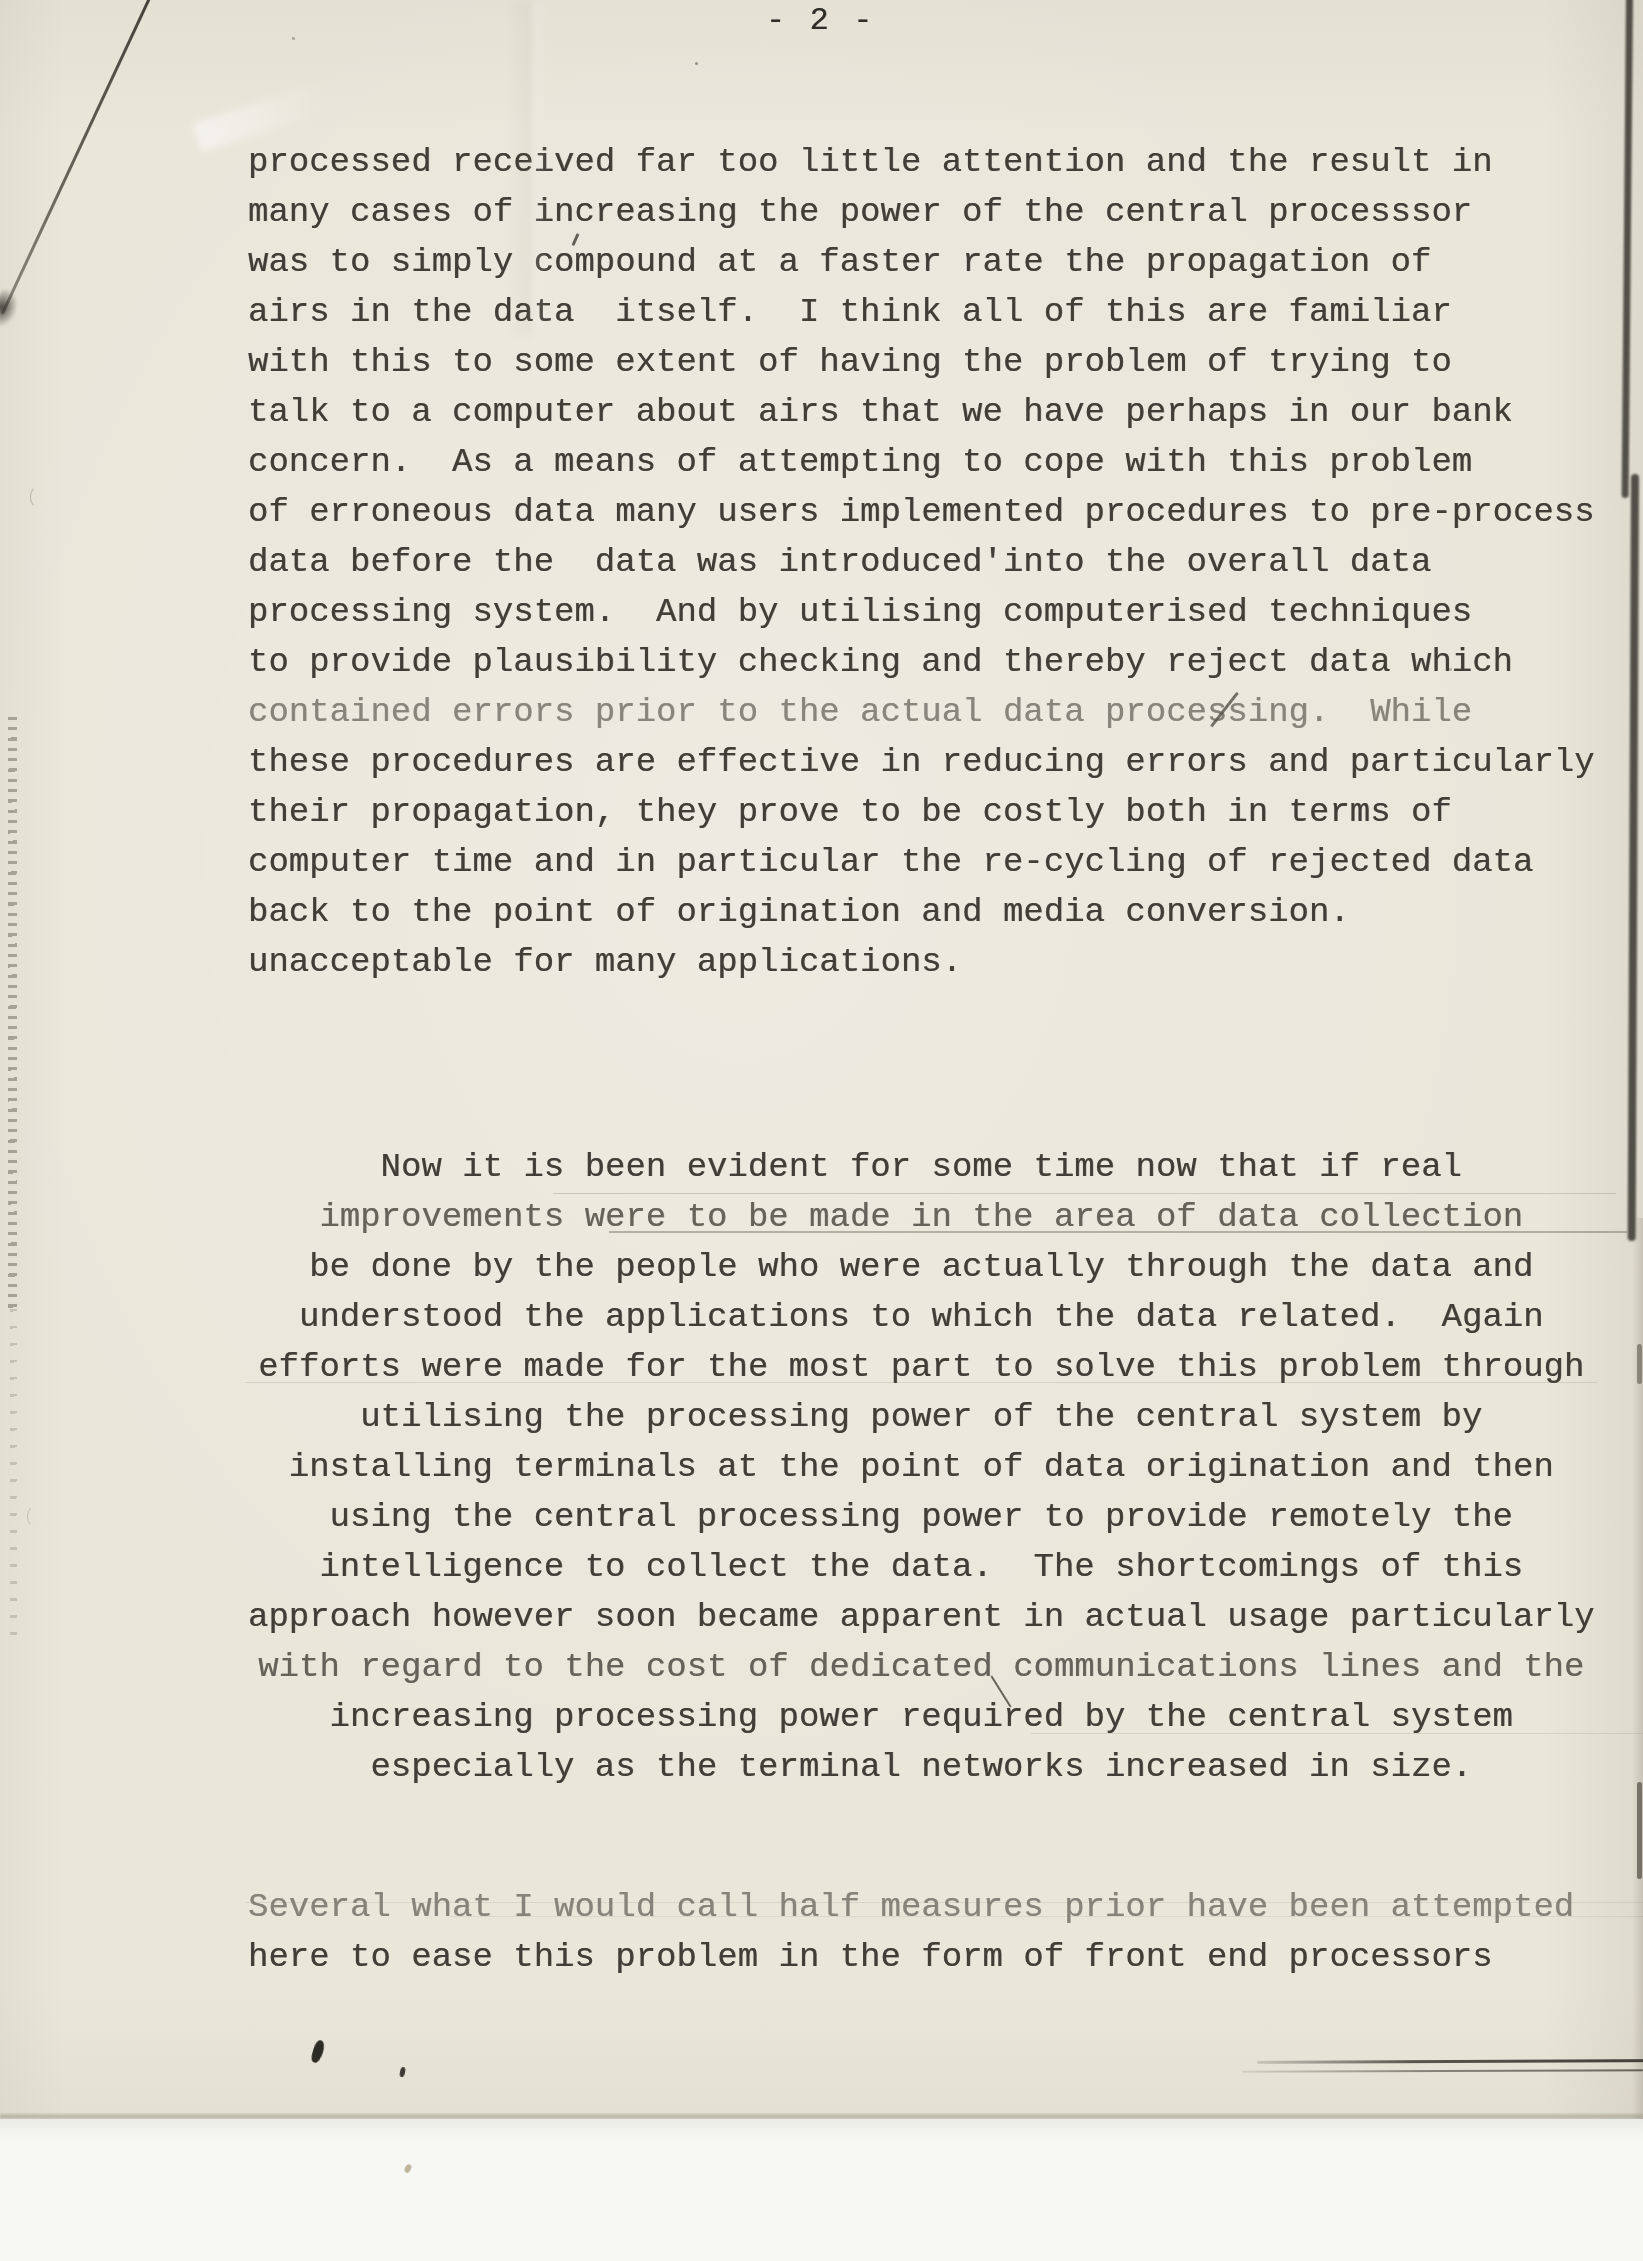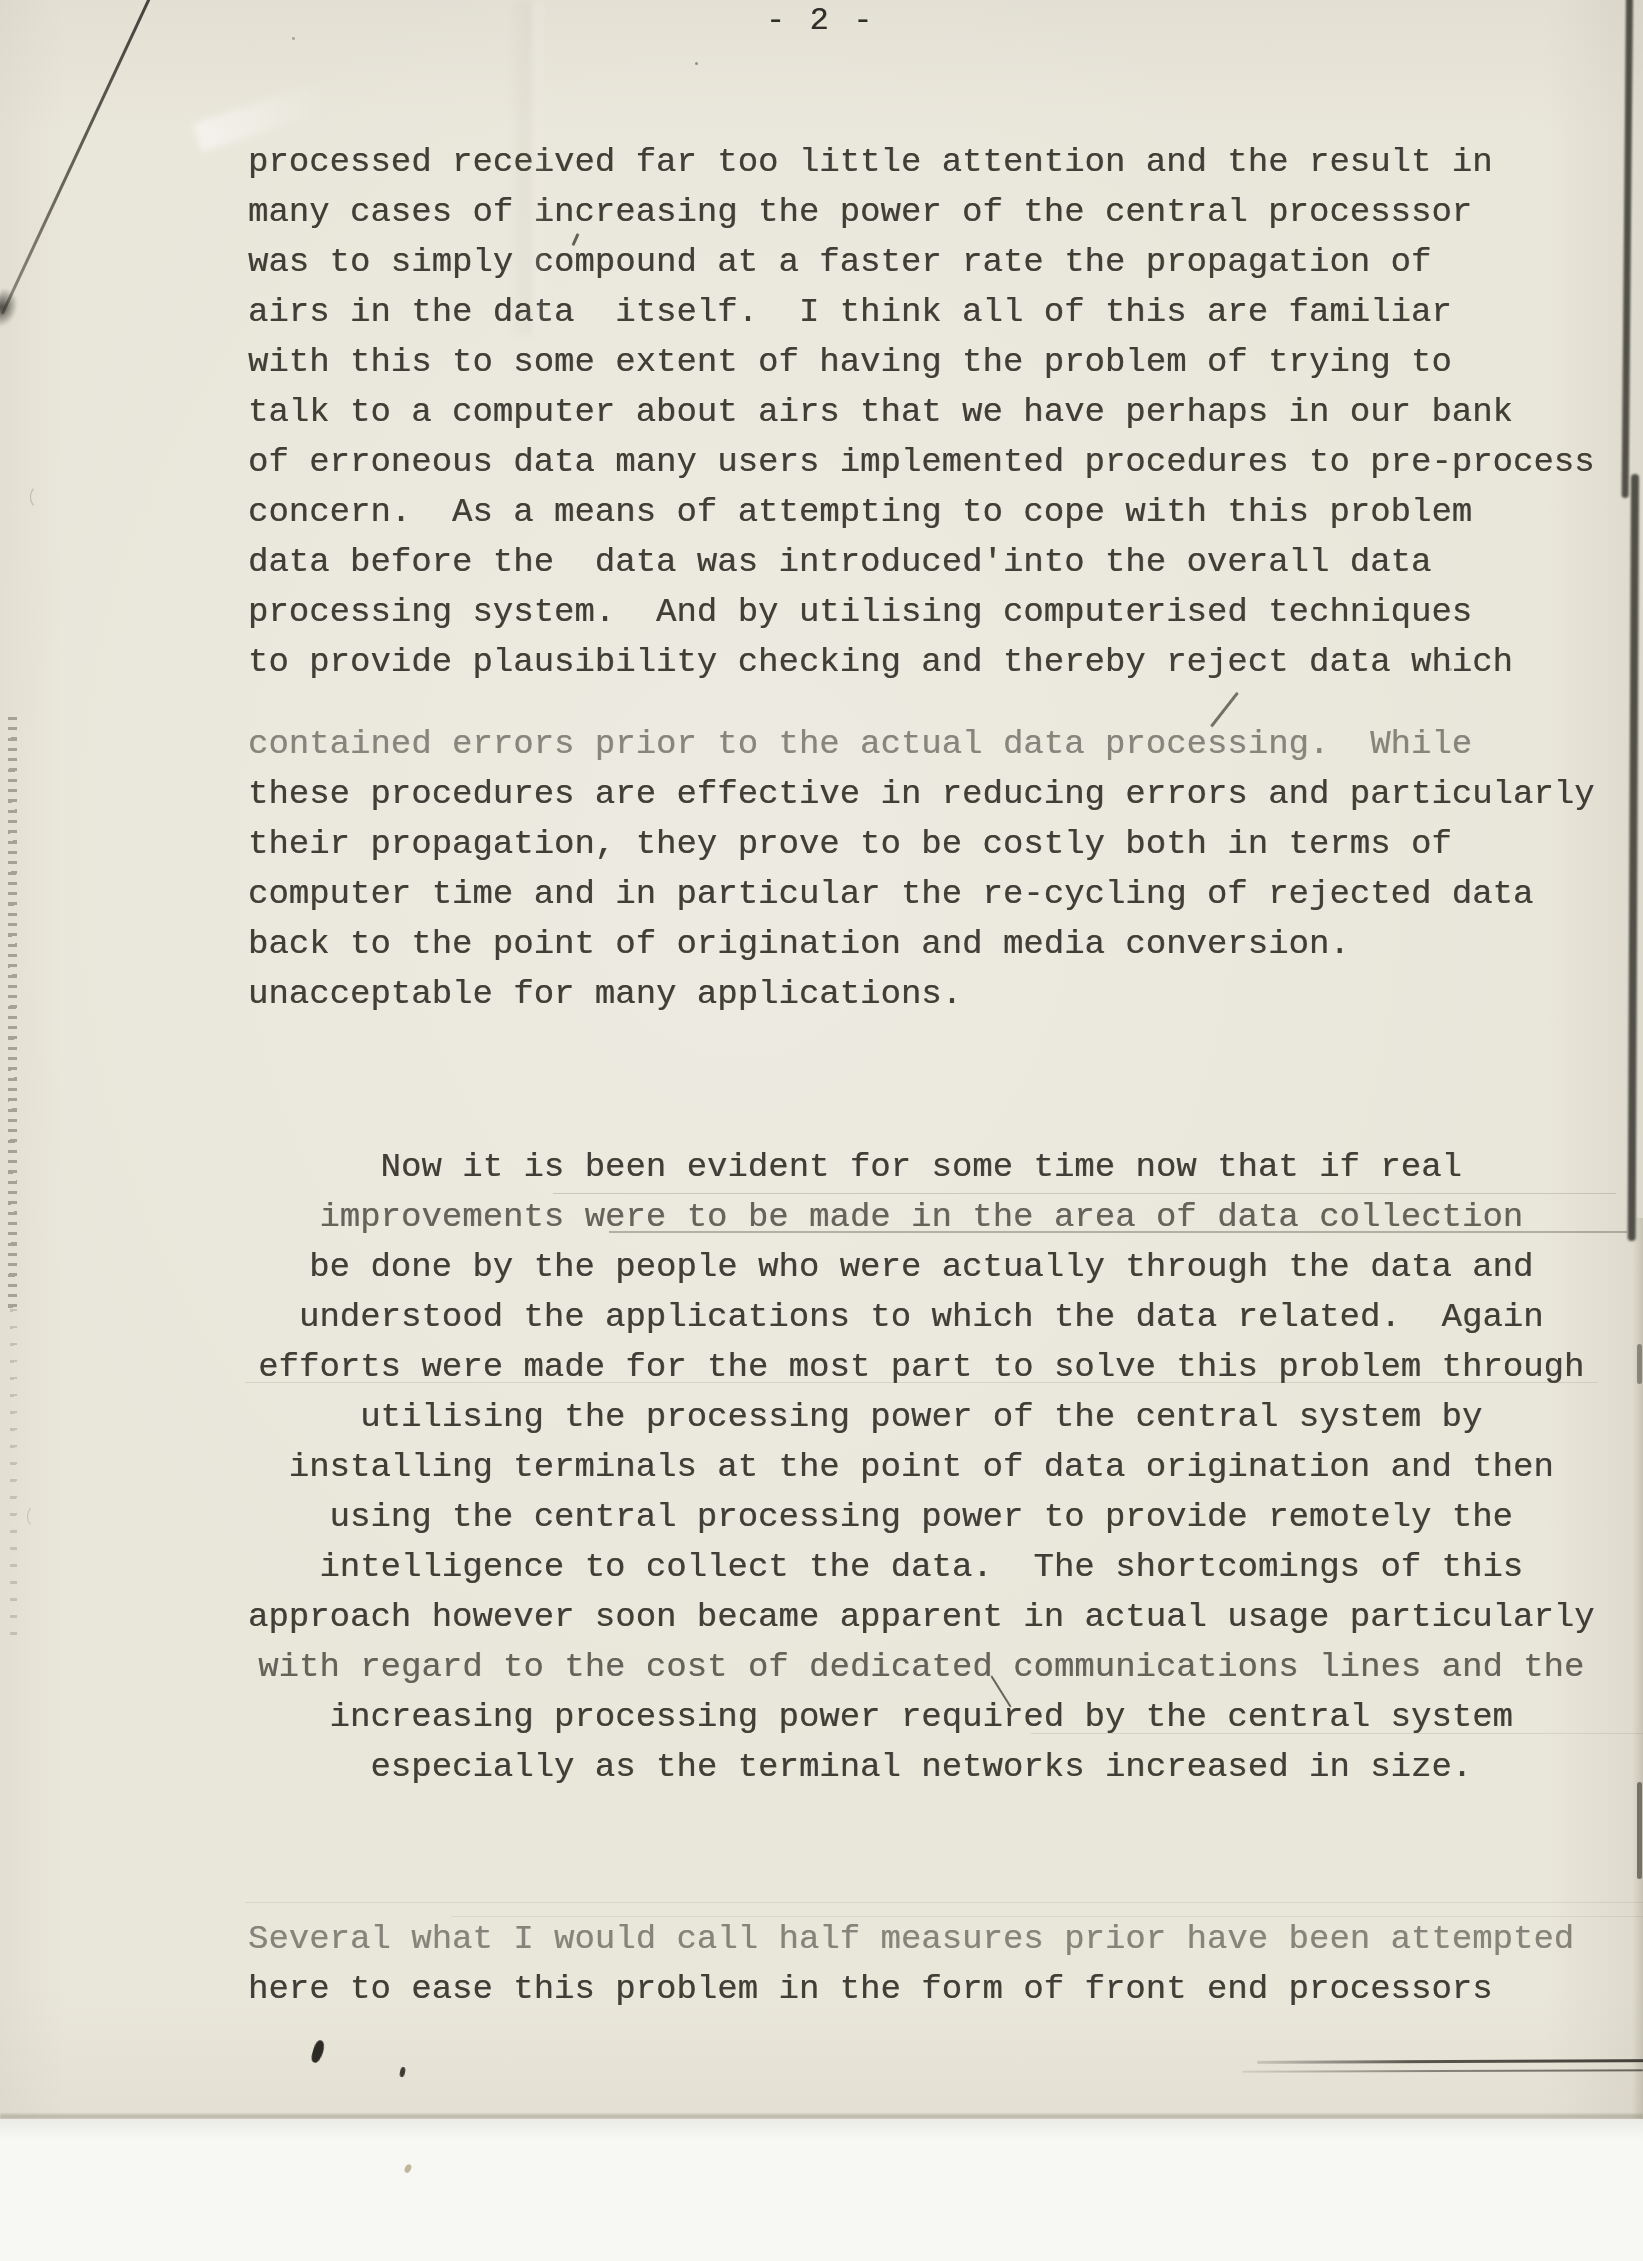--- a/index.html
+++ b/index.html
@@ -25,21 +25,21 @@
   .tline{
     font-size:34px;line-height:50px;height:50px;
     white-space:pre;
     color:#403e36;
     text-shadow:0.4px 0.4px 0.5px rgba(56,54,46,0.45), -0.2px 0 0.3px rgba(56,54,46,0.25);
   }
   .p1{top:137px;}
   .p2{top:1142px;text-align:center;}
   .p3{top:1882px;}
   .soft{opacity:0.78;}
-  .dim{opacity:0.58;margin-top:32px;}
+  .dim{opacity:0.58;}
   
   .artifact{position:absolute;pointer-events:none;}
   .crease-topleft{
     left:149px;top:-3.9px;width:3.2px;height:351px;
     background:linear-gradient(180deg, rgba(40,38,32,0.85), rgba(60,57,48,0.75) 60%, rgba(70,66,55,0.55));
     transform:rotate(25deg);transform-origin:top center;
     border-radius:1.9px;filter:blur(0.4px);
   }
   .crease-corner-smudge{
     left:-5.2px;top:289px;width:22px;height:40px;
@@ -125,22 +125,22 @@
 
   <div class="pagenum">- 2 -</div>
 
   <div class="para p1">
     <div class="tline">processed received far too little attention and the result in</div>
     <div class="tline">many cases of increasing the power of the central processsor</div>
     <div class="tline">was to simply compound at a faster rate the propagation of</div>
     <div class="tline">airs in the data  itself.  I think all of this are familiar</div>
     <div class="tline">with this to some extent of having the problem of trying to</div>
     <div class="tline">talk to a computer about airs that we have perhaps in our bank</div>
+    <div class="tline">concern.  As a means of attempting to cope with this problem</div>
     <div class="tline">of erroneous data many users implemented procedures to pre-process</div>
-    <div class="tline">concern.  As a means of attempting to cope with this problem</div>
     <div class="tline">data before the  data was introduced'into the overall data</div>
     <div class="tline">processing system.  And by utilising computerised techniques</div>
     <div class="tline">to provide plausibility checking and thereby reject data which</div>
     <div class="tline dim">contained errors prior to the actual data processing.  While</div>
     <div class="tline">these procedures are effective in reducing errors and particularly</div>
     <div class="tline">their propagation, they prove to be costly both in terms of</div>
     <div class="tline">computer time and in particular the re-cycling of rejected data</div>
     <div class="tline">back to the point of origination and media conversion.</div>
     <div class="tline">unacceptable for many applications.</div>
   </div>

